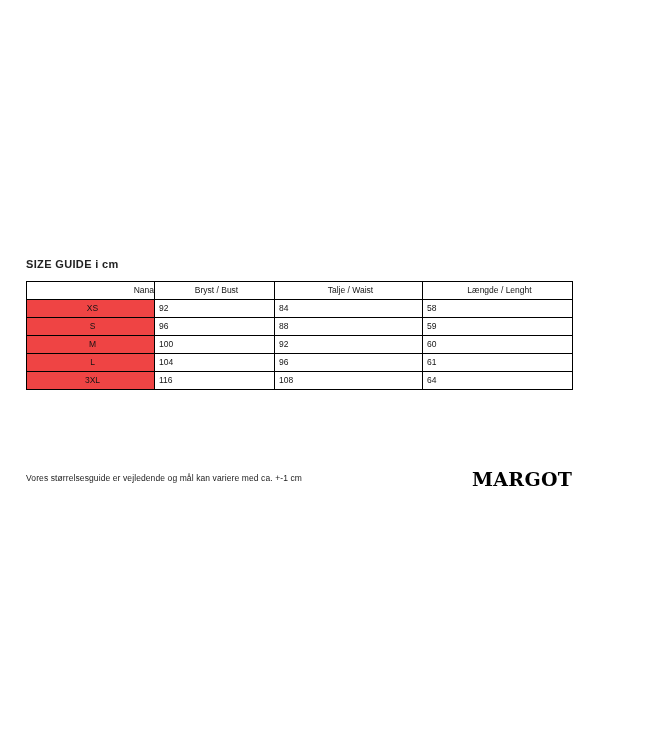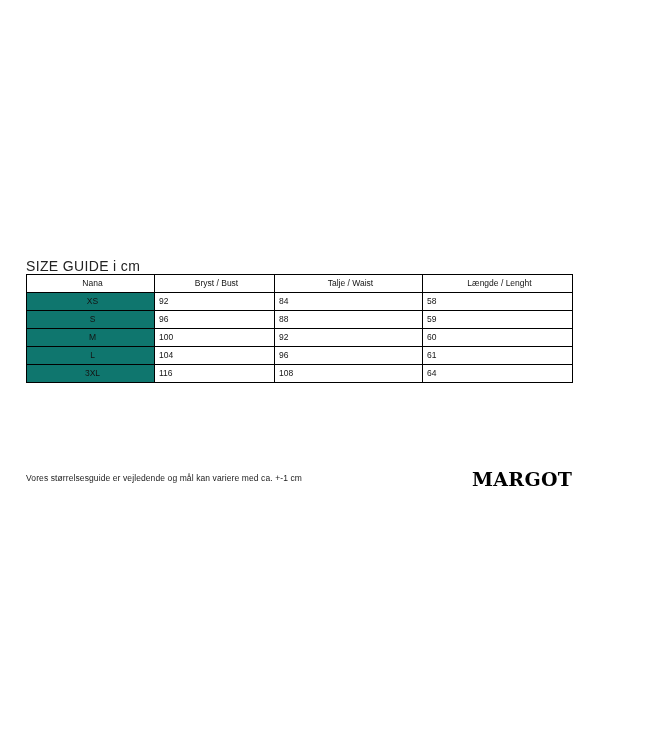--- a/index.html
+++ b/index.html
@@ -26,24 +26,26 @@
   }
 
   .content {
     position: absolute;
     left: 26px;
     top: 258px;
     width: 546px;
   }
 
   .guide-title {
-    font-size: 14px;
+    font-size: 11px;
     letter-spacing: 0.35px;
     color: #222222;
+    margin-bottom: 11px;
     white-space: nowrap;
+    font-weight: bold;
   }
 
   table.size-table {
     border-collapse: collapse;
     width: 546px;
     table-layout: fixed;
   }
 
   table.size-table td,
   table.size-table th {
@@ -57,31 +59,31 @@
     vertical-align: middle;
   }
 
   
   col.c0 { width: 128px; }
   col.c1 { width: 120px; }
   col.c2 { width: 148px; }
   col.c3 { width: 150px; }
 
   .hdr-left {
-    text-align: center;
+    text-align: right;
     background: #ffffff;
   }
   .hdr-center {
     text-align: center;
     background: #ffffff;
     padding-left: 0;
   }
 
   .size-cell {
-    background: #0f766e;
+    background: #ef4444;
     text-align: center;
     padding-left: 0;
   }
   .val-cell {
     background: #ffffff;
     text-align: left;
   }
 
   .footnote {
     position: absolute;

